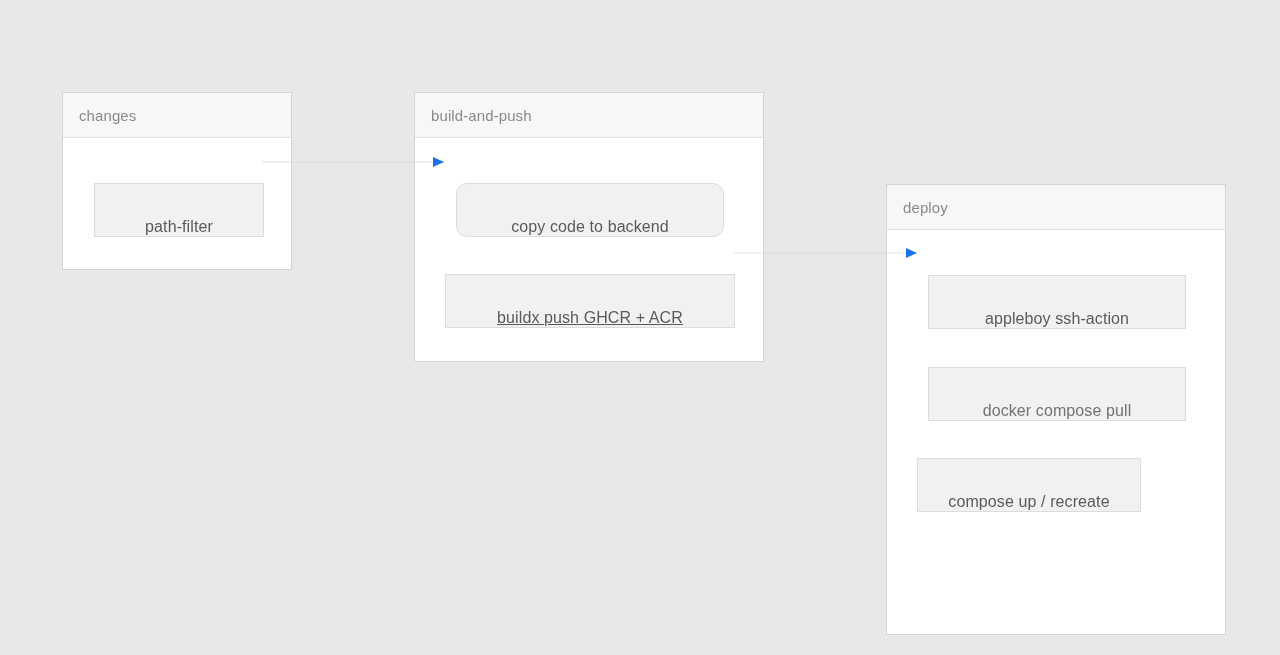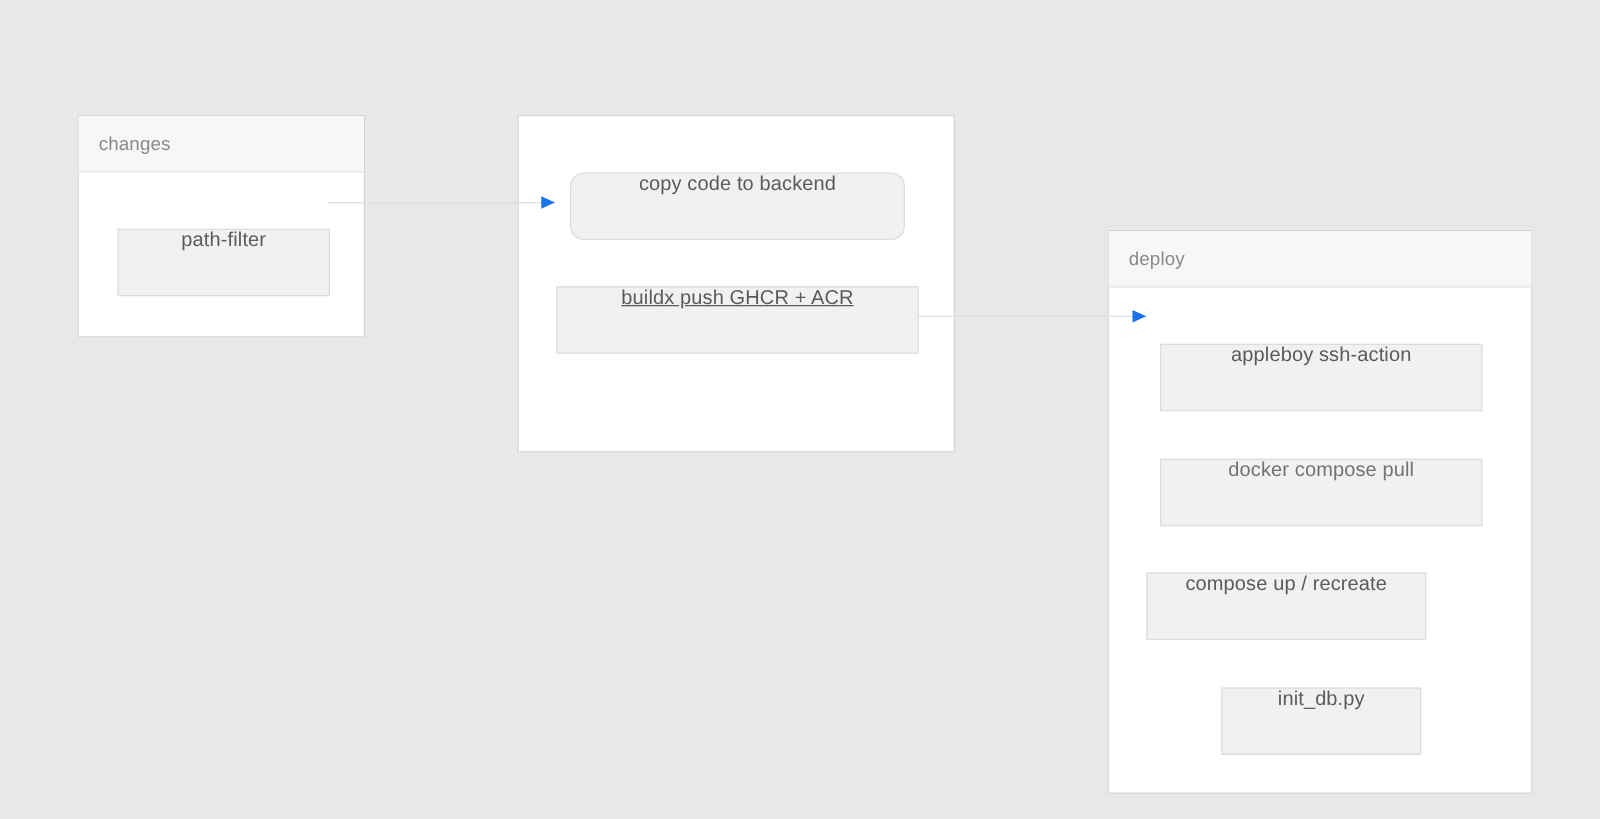--- a/index.html
+++ b/index.html
@@ -49,21 +49,21 @@
     width: 100%;
   }
 
   
   .node {
     position: absolute;
     background: #f1f1f1;
     border: 1px solid #dcdcdc;
     box-sizing: border-box;
     display: flex;
-    align-items: flex-start;
+    align-items: flex-end;
     justify-content: center;
     height: 54px;
   }
   .node-label {
     font-size: 16px;
     color: #5a5a5a;
     white-space: nowrap;
     letter-spacing: 0.1px;
   }
 
@@ -94,20 +94,23 @@
         <div class="cluster-header" style="background: rgb(247, 247, 247);">
           <span class="cluster-title" style="color: rgb(138, 138, 138);">changes</span>
         </div>
         <div class="cluster-body" style="height: 133px;">
           <div class="node" style="left: 31px; top: 45px; width: 170px; height: 54px; background: rgb(241, 241, 241); border-color: rgb(220, 220, 220);">
             <span class="node-label" style="color: rgb(90, 90, 90);">path-filter</span>
           </div>
         </div>
       </div>
       <div class="cluster" style="left: 414px; top: 45px; width: 350px; height: 270px; background: rgb(255, 255, 255); border-color: rgb(212, 212, 212);">
+        <div class="cluster-header" style="background: rgb(247, 247, 247);">
+          <span class="cluster-title" style="color: rgb(138, 138, 138);">build-and-push</span>
+        </div>
         <div class="cluster-body" style="height: 225px;">
           <div class="node" style="left: 41px; top: 45px; width: 268px; height: 54px; background: rgb(241, 241, 241); border-color: rgb(220, 220, 220); border-radius: 11px;">
             <span class="node-label" style="color: rgb(90, 90, 90);">copy code to backend</span>
           </div>
           <div class="node" style="left: 30px; top: 136px; width: 290px; height: 54px; background: rgb(241, 241, 241); border-color: rgb(220, 220, 220);">
             <span class="node-label" style="color: rgb(90, 90, 90); text-decoration: underline;">buildx push GHCR + ACR</span>
           </div>
         </div>
       </div>
       <div class="cluster" style="left: 886px; top: 137px; width: 340px; height: 451px; background: rgb(255, 255, 255); border-color: rgb(212, 212, 212);">
@@ -117,23 +120,20 @@
         <div class="cluster-body" style="height: 406px;">
           <div class="node" style="left: 41px; top: 45px; width: 258px; height: 54px; background: rgb(241, 241, 241); border-color: rgb(220, 220, 220);">
             <span class="node-label" style="color: rgb(90, 90, 90);">appleboy ssh-action</span>
           </div>
           <div class="node" style="left: 41px; top: 137px; width: 258px; height: 54px; background: rgb(241, 241, 241); border-color: rgb(220, 220, 220);">
             <span class="node-label" style="color: #737373;">docker compose pull</span>
           </div>
           <div class="node" style="left: 30px; top: 228px; width: 224px; height: 54px; background: rgb(241, 241, 241); border-color: rgb(220, 220, 220);">
             <span class="node-label" style="color: rgb(90, 90, 90);">compose up / recreate</span>
           </div>
-          <div class="node" style="left: 90px; top: 320px; width: 160px; height: 54px; background: rgb(241, 241, 241); border-color: rgb(220, 220, 220);">
-            <span class="node-label" style="color: rgb(90, 90, 90);">init_db.py</span>
-          </div>
         </div>
       </div>
     </div>
 
   <svg id="arrow-layer" style="position:absolute;left:0;top:0;width:1280px;height:655px;pointer-events:none;" viewBox="0 0 1280 655" width="1280" height="655" xmlns="http://www.w3.org/2000/svg">
     <g id="arrows-group">
         <line x1="262" y1="162" x2="444" y2="162" stroke="#e0e0e0" stroke-width="1"></line>
         <polygon points="433,157 444,162 433,167" fill="#1a73e8"></polygon>
         <line x1="734" y1="253" x2="917" y2="253" stroke="#e0e0e0" stroke-width="1"></line>
         <polygon points="906,248 917,253 906,258" fill="#1a73e8"></polygon>

